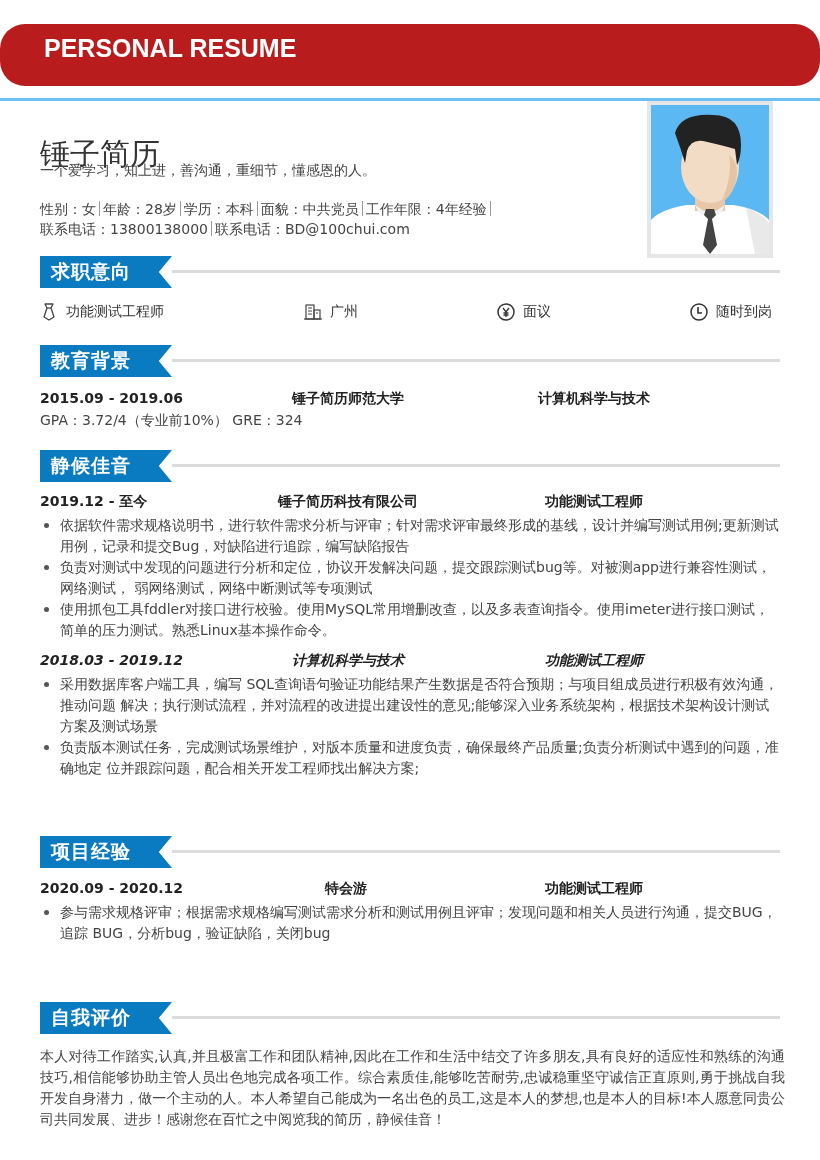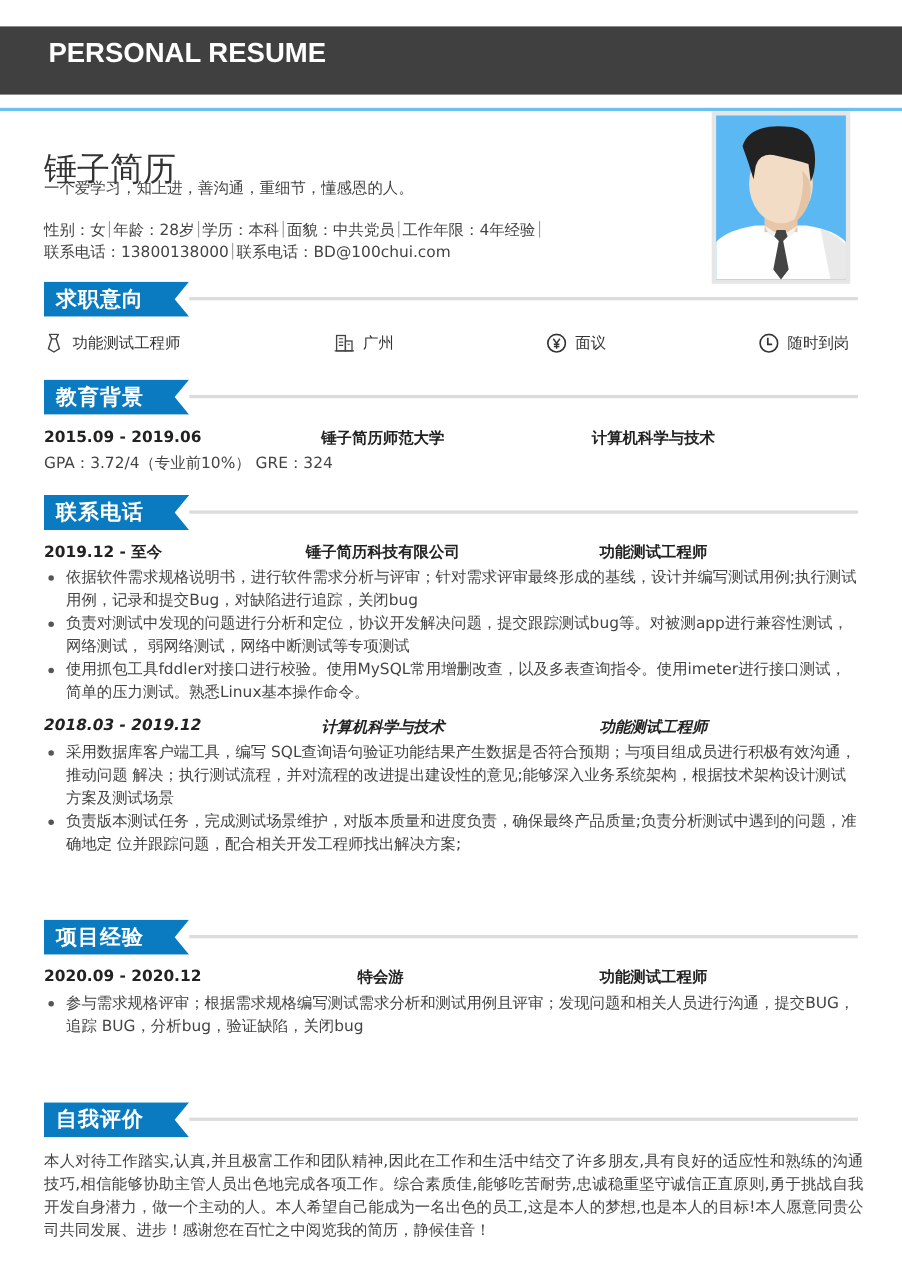--- a/index.html
+++ b/index.html
@@ -1,20 +1,20 @@
 <!DOCTYPE html>
 <html><head>
 <meta charset="utf-8">
 <style>
   * { box-sizing: border-box; margin: 0; padding: 0; }
   html, body { width: 820px; height: 1160px; background: #ffffff; overflow: hidden; }
   body { position: relative; font-family: "DejaVu Sans", "Liberation Sans", sans-serif; color: #333333; }
 
   
-  .hdr { position: absolute; left: 0; top: 24px; width: 820px; height: 62px; background: #404040; }
+  .hdr { position: absolute; left: 0; top: 24px; width: 820px; height: 62px; background: #b91c1c; border-radius: 25px; }
   .hdr-title { position: absolute; left: 44px; top: 10px; font-family: "Liberation Sans", sans-serif; font-weight: bold;
                font-size: 25px; color: #ffffff; letter-spacing: 0px; }
   .hdr-line1 { position: absolute; left: 0; top: 70px; width: 820px; height: 2px; background: #ffffff; }
   .hdr-line2 { position: absolute; left: 0; top: 74px; width: 820px; height: 3px; background: #6cc1f3; }
 
   
   .name { position: absolute; left: 40px; top: 134px; font-size: 30px; color: #333; font-weight: normal; }
   .tagline { position: absolute; left: 40px; top: 162px; font-size: 14px; color: #444; }
   .info { position: absolute; left: 40px; font-size: 14px; color: #444; white-space: nowrap; }
   .info .sep { display: inline-block; width: 1px; height: 15px; background: #999; margin: 0 3px; vertical-align: -2px; }
@@ -135,31 +135,31 @@
 </div>
 <div class="row" style="top:390px;">
   <span style="left:0;">2015.09 - 2019.06</span>
   <span style="left:252px;">锤子简历师范大学</span>
   <span style="left:498px;">计算机科学与技术</span>
 </div>
 <div class="plain" style="top:412px;">GPA：3.72/4（专业前10%） GRE：324</div>
 
 <div class="sec" style="top:450px;">
   <div class="sec-box"></div>
-  <div class="sec-title">联系电话</div>
+  <div class="sec-title">静候佳音</div>
   <div class="sec-line"></div>
 </div>
 
 <div class="row" style="top:493px;">
   <span style="left:0;">2019.12 - 至今</span>
   <span style="left:238px;">锤子简历科技有限公司</span>
   <span style="left:505px;">功能测试工程师</span>
 </div>
 <ul class="bl" style="top:515px;">
-  <li>依据软件需求规格说明书，进行软件需求分析与评审；针对需求评审最终形成的基线，设计并编写测试用例;执行测试用例，记录和提交Bug，对缺陷进行追踪，关闭bug</li>
+  <li>依据软件需求规格说明书，进行软件需求分析与评审；针对需求评审最终形成的基线，设计并编写测试用例;更新测试用例，记录和提交Bug，对缺陷进行追踪，编写缺陷报告</li>
   <li>负责对测试中发现的问题进行分析和定位，协议开发解决问题，提交跟踪测试bug等。对被测app进行兼容性测试，网络测试， 弱网络测试，网络中断测试等专项测试</li>
   <li>使用抓包工具fddler对接口进行校验。使用MySQL常用增删改查，以及多表查询指令。使用imeter进行接口测试，简单的压力测试。熟悉Linux基本操作命令。</li>
 </ul>
 
 <div class="row" style="top:652px;font-style:italic;">
   <span style="left:0;">2018.03 - 2019.12</span>
   <span style="left:252px;">计算机科学与技术</span>
   <span style="left:505px;">功能测试工程师</span>
 </div>
 <ul class="bl" style="top:674px;">

